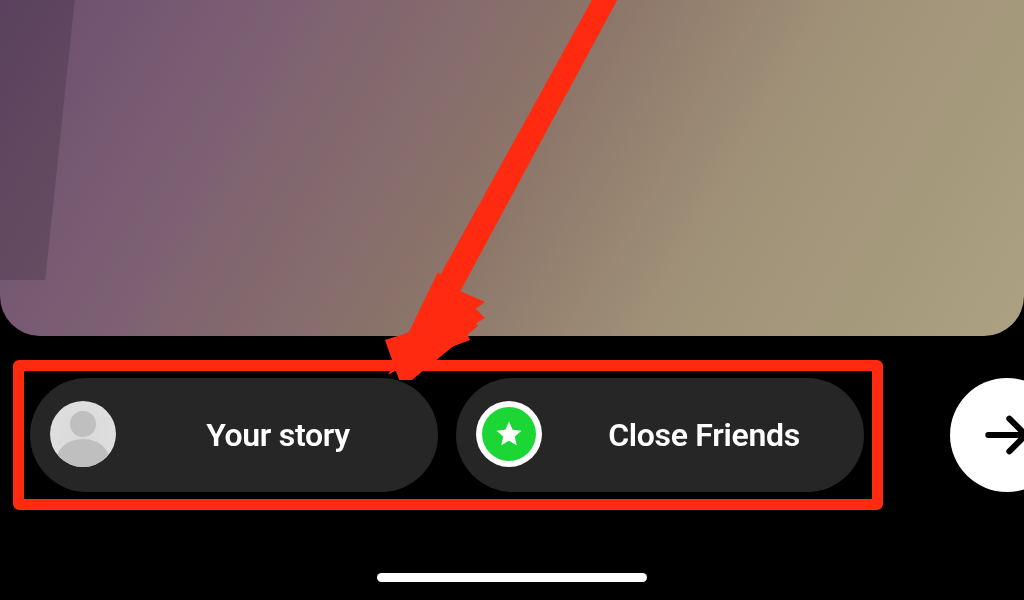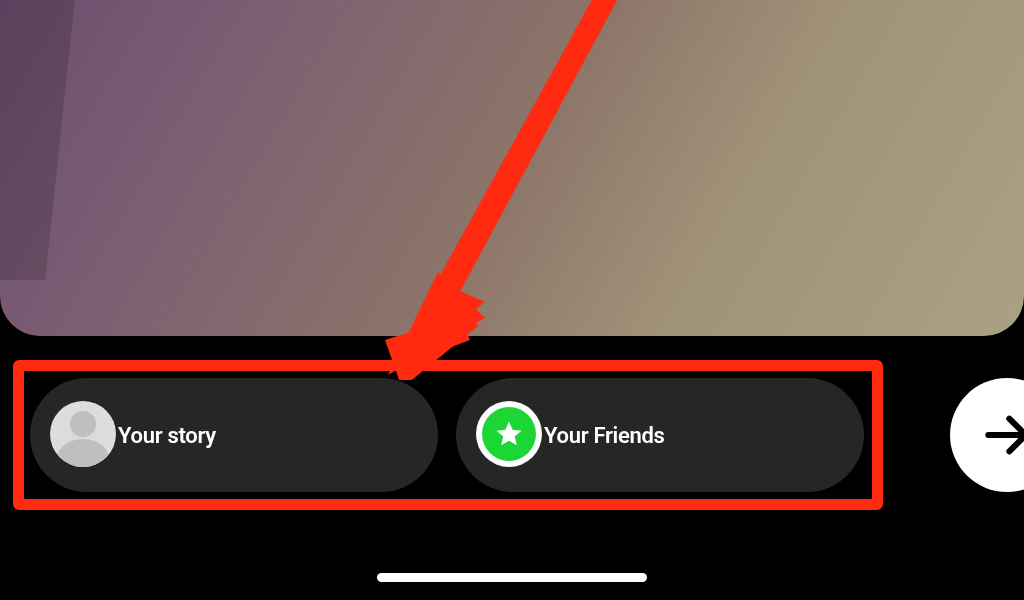--- a/index.html
+++ b/index.html
@@ -133,23 +133,23 @@
       height: 54px;
       border-radius: 50%;
       background: #1bd635;
       display: flex;
       align-items: center;
       justify-content: center;
     }
     
     .share-pill .label {
       flex: 1;
-      text-align: left;
+      text-align: center;
       color: #fff;
-      font-size: 22px;
+      font-size: 32px;
       font-weight: 600;
       letter-spacing: -0.3px;
     }
     
     .next-button {
       width: 114px;
       height: 114px;
       border-radius: 50%;
       background: #fff;
       display: flex;
@@ -211,21 +211,21 @@
   <div class="share-pill">
     <div class="icon-holder">
       <div class="close-friends-outer">
         <div class="close-friends-inner">
           <svg width="30" height="30" viewBox="0 0 24 24">
             <path d="M12 2 L14.9 8.6 L22 9.3 L16.6 14 L18.2 21 L12 17.3 L5.8 21 L7.4 14 L2 9.3 L9.1 8.6 Z" fill="#fff"></path>
           </svg>
         </div>
       </div>
     </div>
-    <div class="label">Your Friends</div>
+    <div class="label">Close Friends</div>
   </div>
 
   <div class="next-button">
     <svg width="56" height="56" viewBox="0 0 24 24">
       <path d="M4 12 L19 12 M13 5 L20 12 L13 19" stroke="#000" stroke-width="2.6" fill="none" stroke-linecap="round" stroke-linejoin="round"></path>
     </svg>
   </div>
 
 </div>
 

